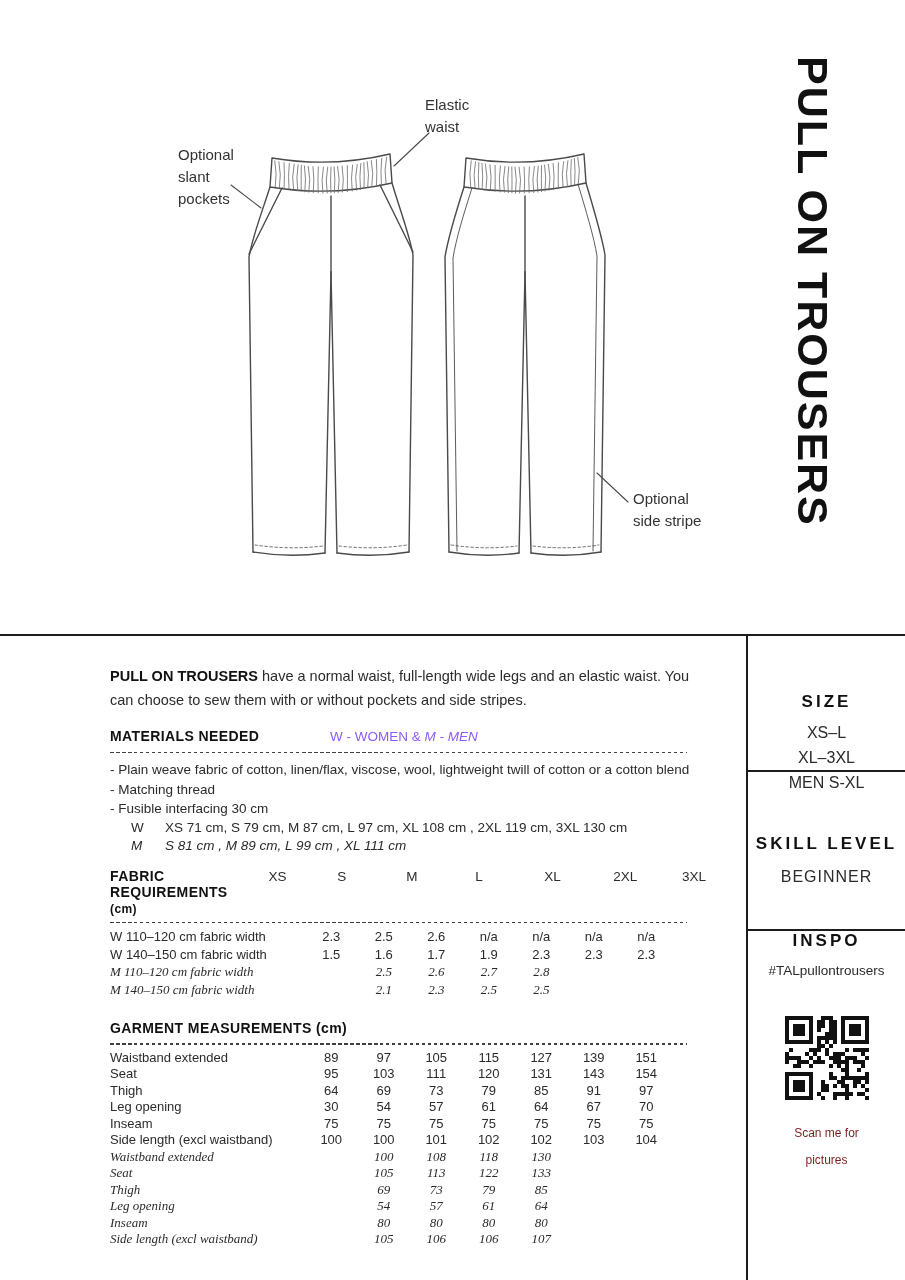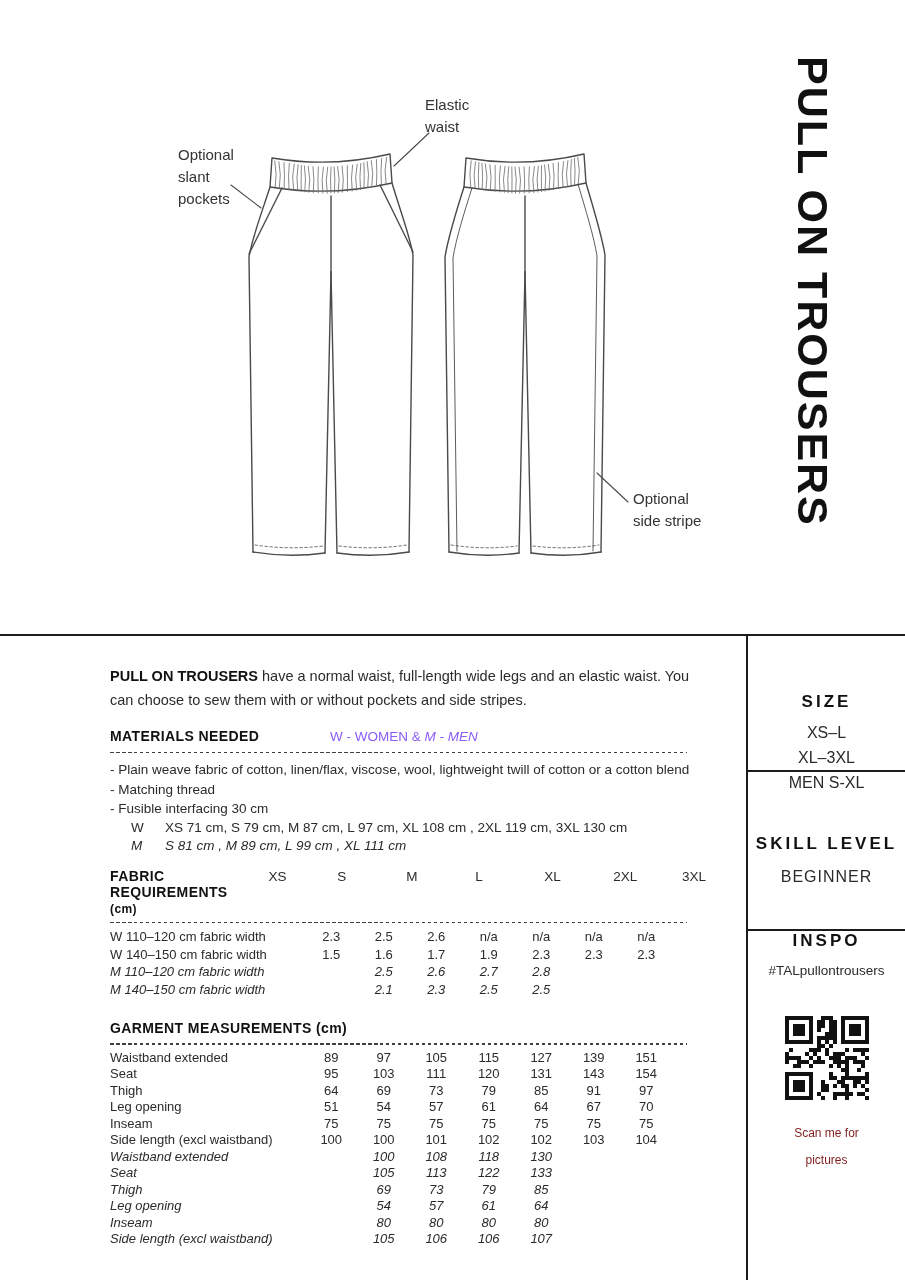--- a/index.html
+++ b/index.html
@@ -36,21 +36,21 @@
   .dashsep{width:577px;height:1.4px;margin-top:8px;
     background:repeating-linear-gradient(90deg,#3f3f3f 0 3.5px,transparent 3.5px 6px);}
   .mat-list{margin-top:7px;font-size:13.5px;line-height:19.5px;color:#2b2b2b;}
   .erow{display:flex;padding-left:21px;font-size:13.5px;line-height:18.5px;color:#2b2b2b;}
   .erow .ekey{width:34px;}
   .erow.it{font-style:italic;}
 
   .trow{display:flex;align-items:baseline;font-size:13px;color:#2b2b2b;}
   .trow .tlabel{width:195px;}
   .trow .tval{width:52.5px;text-align:center;}
-  .trow.it{font-style:italic;}
+  .trow.it{font-style:italic;font-family:Liberation Serif, serif;}
   .thead-row{display:flex;align-items:baseline;gap:36px;}
   .thead-row .tval{width:52.5px;text-align:left;font-size:13.5px;color:#2b2b2b;}
   .thead-row .tlabel{width:195px;}
   #fabric-rows .trow{line-height:17.5px;}
   #garment-rows .trow{line-height:16.5px;}
   .fabric-block{margin-top:12px;}
   .garment-block{margin-top:22px;}
   .rows{margin-top:5px;}
 
   
@@ -311,21 +311,21 @@
           <div class="tval">64</div>
           <div class="tval">69</div>
           <div class="tval">73</div>
           <div class="tval">79</div>
           <div class="tval">85</div>
           <div class="tval">91</div>
           <div class="tval">97</div>
         </div>
         <div class="trow">
           <div class="tlabel">Leg opening</div>
-          <div class="tval">51</div>
+          <div class="tval">30</div>
           <div class="tval">54</div>
           <div class="tval">57</div>
           <div class="tval">61</div>
           <div class="tval">64</div>
           <div class="tval">67</div>
           <div class="tval">70</div>
         </div>
         <div class="trow">
           <div class="tlabel">Inseam</div>
           <div class="tval">75</div>

